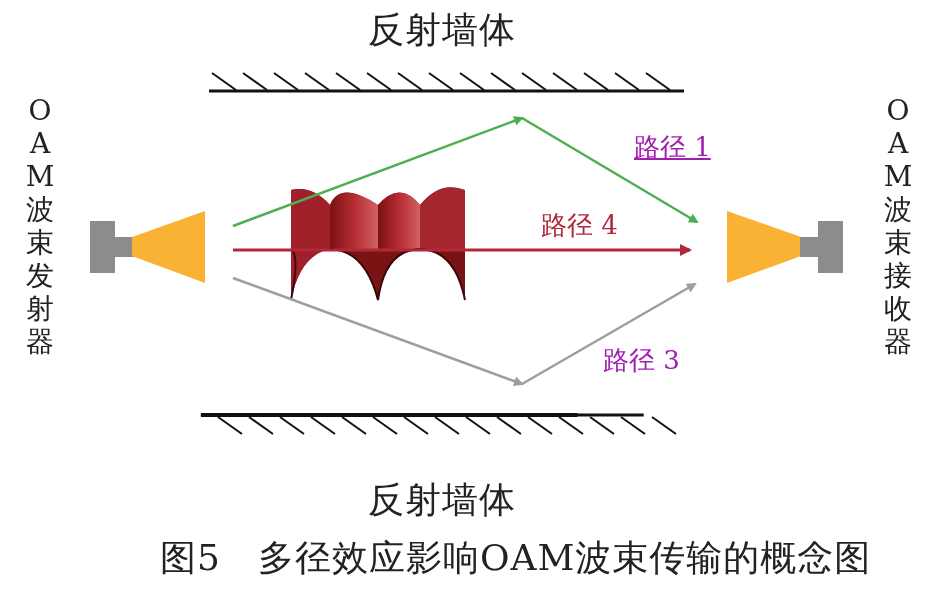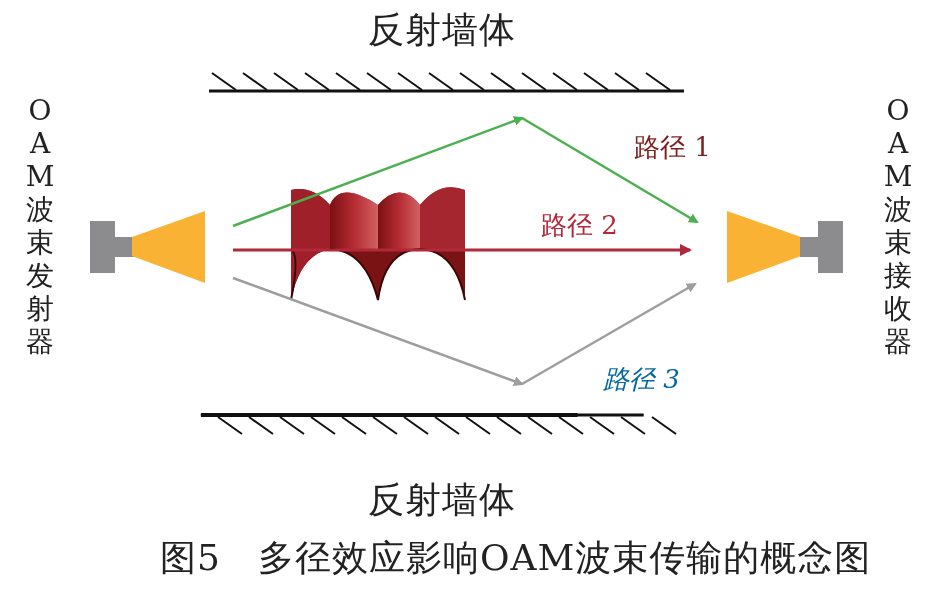--- a/index.html
+++ b/index.html
@@ -143,17 +143,17 @@
   <span>O</span>
   <span>A</span>
   <span>M</span>
   <span>波</span>
   <span>束</span>
   <span>接</span>
   <span>收</span>
   <span>器</span>
 </div>
 
-<div class="abs path-label" style="left:634px; top:130px; color:#7f1d1d;">路径 1</div>
-<div class="abs path-label" style="left:541px; top:208px; color:#b0283a;">路径 2</div>
-<div class="abs path-label" style="left:603px; top:362px; color:#0369a1;font-style:italic;">路径 3</div>
+<div class="abs path-label" style="left:634px; top:130px; color:#a21caf;text-decoration:underline;">路径 1</div>
+<div class="abs path-label" style="left:541px; top:208px; color:#b0283a;">路径 4</div>
+<div class="abs path-label" style="left:603px; top:343px; color:#a21caf;">路径 3</div>
 
 <div class="abs caption" style="left:160px; top:534px;">图5　多径效应影响OAM波束传输的概念图</div>
 
 </body></html>

